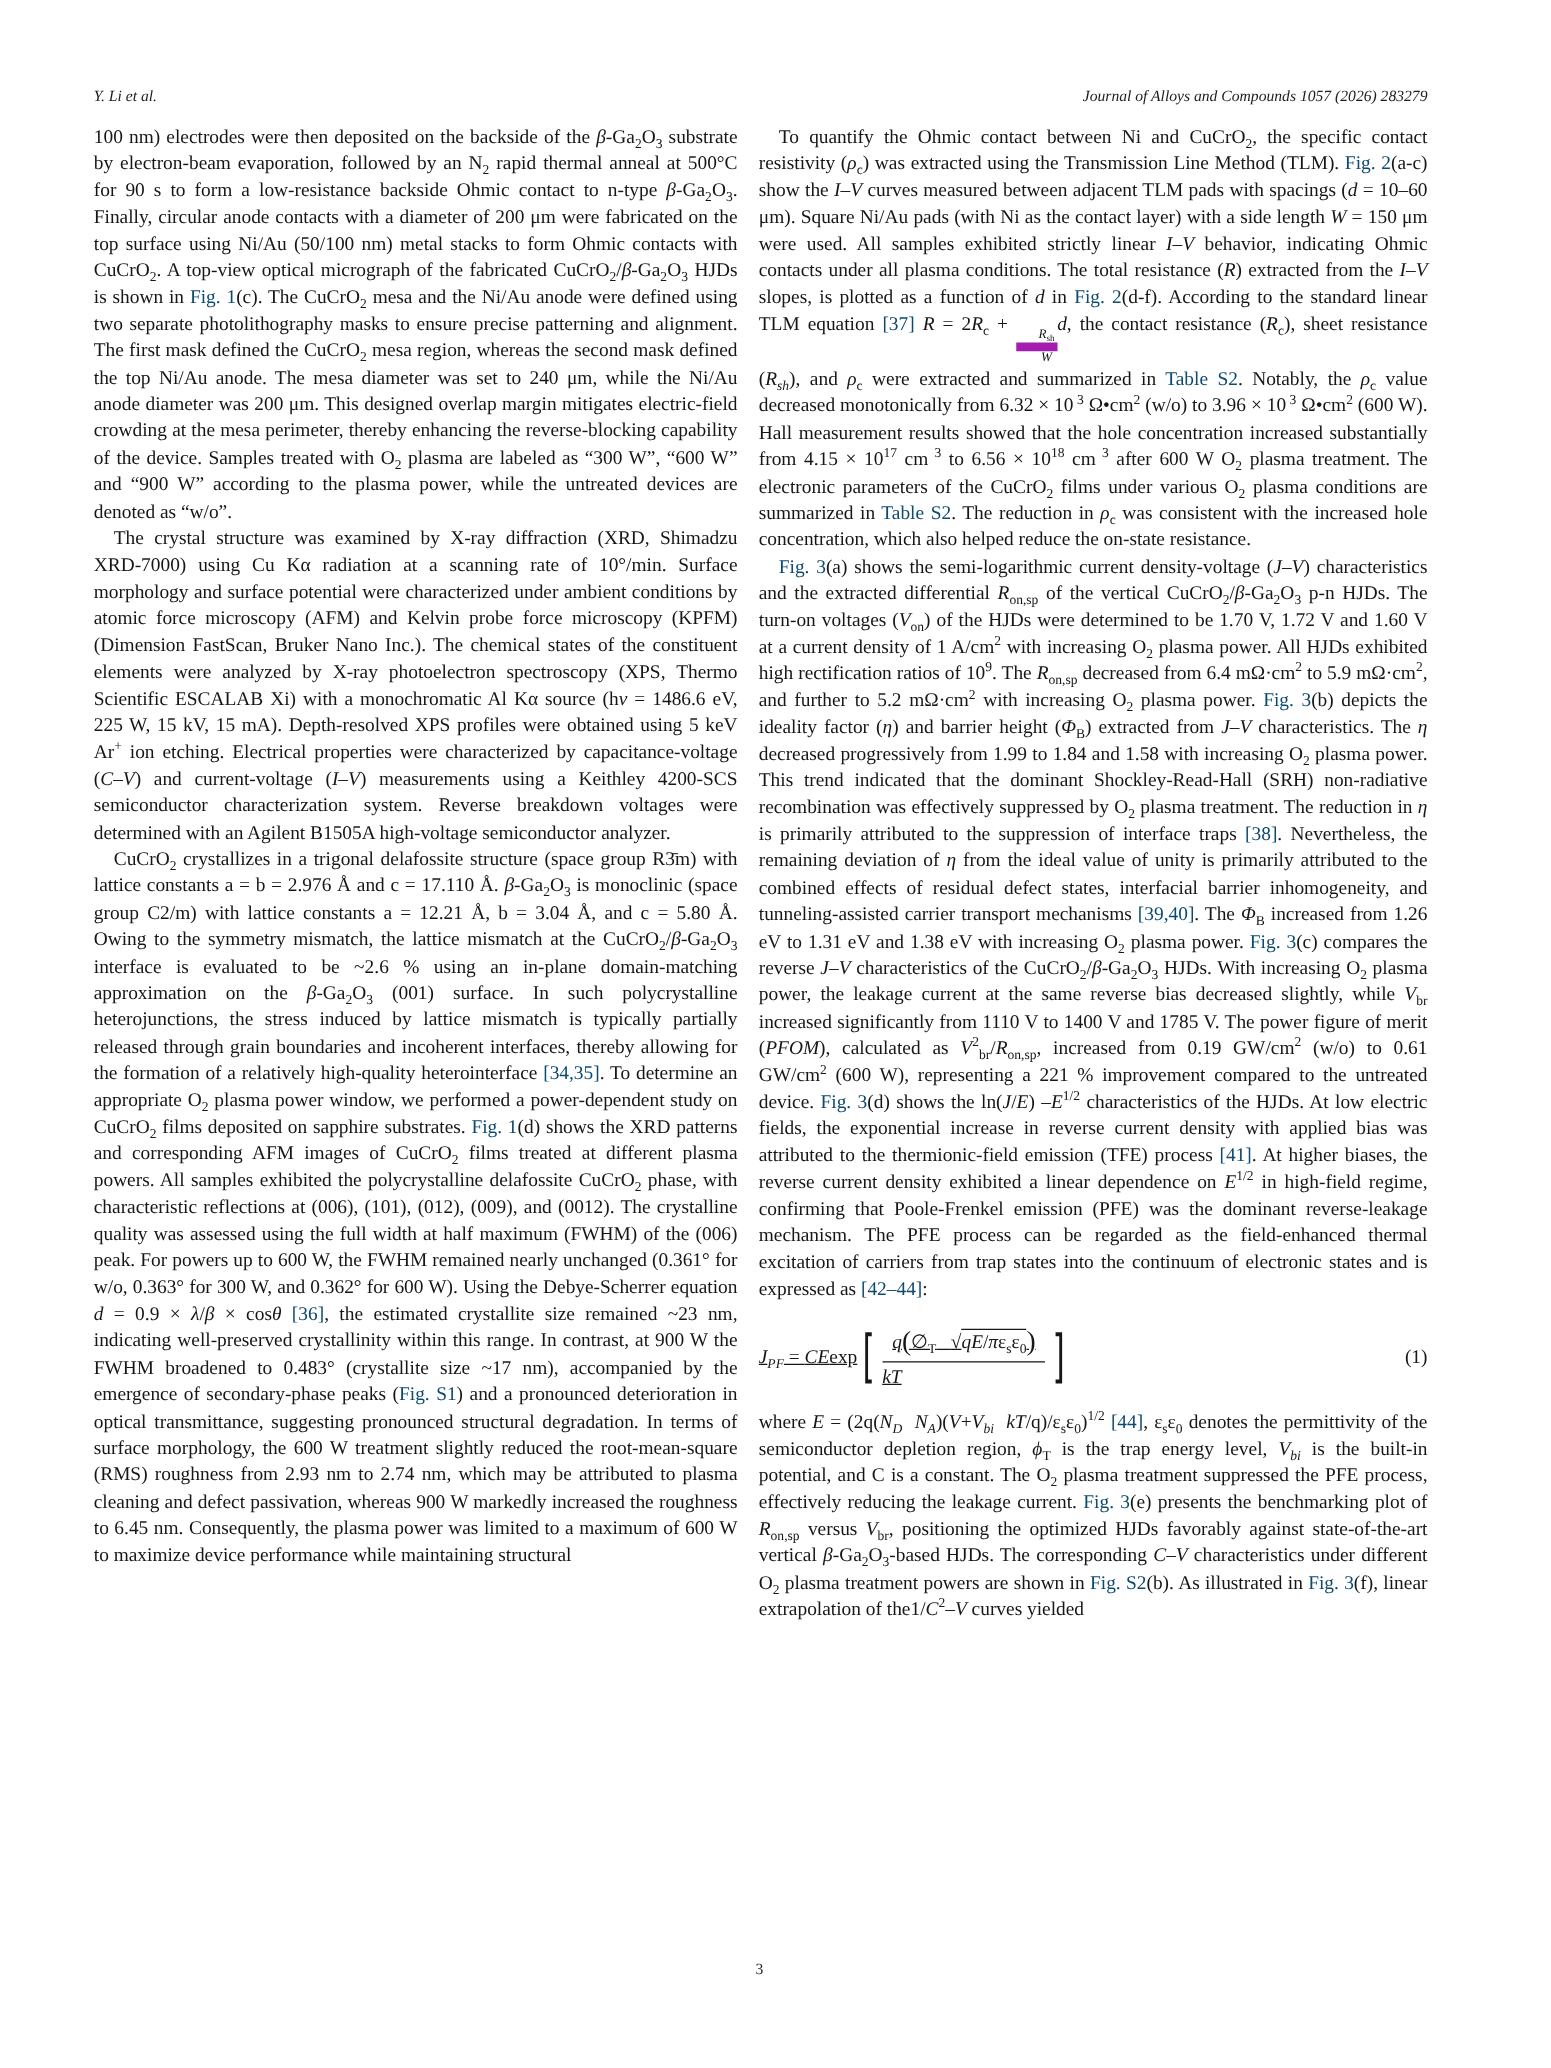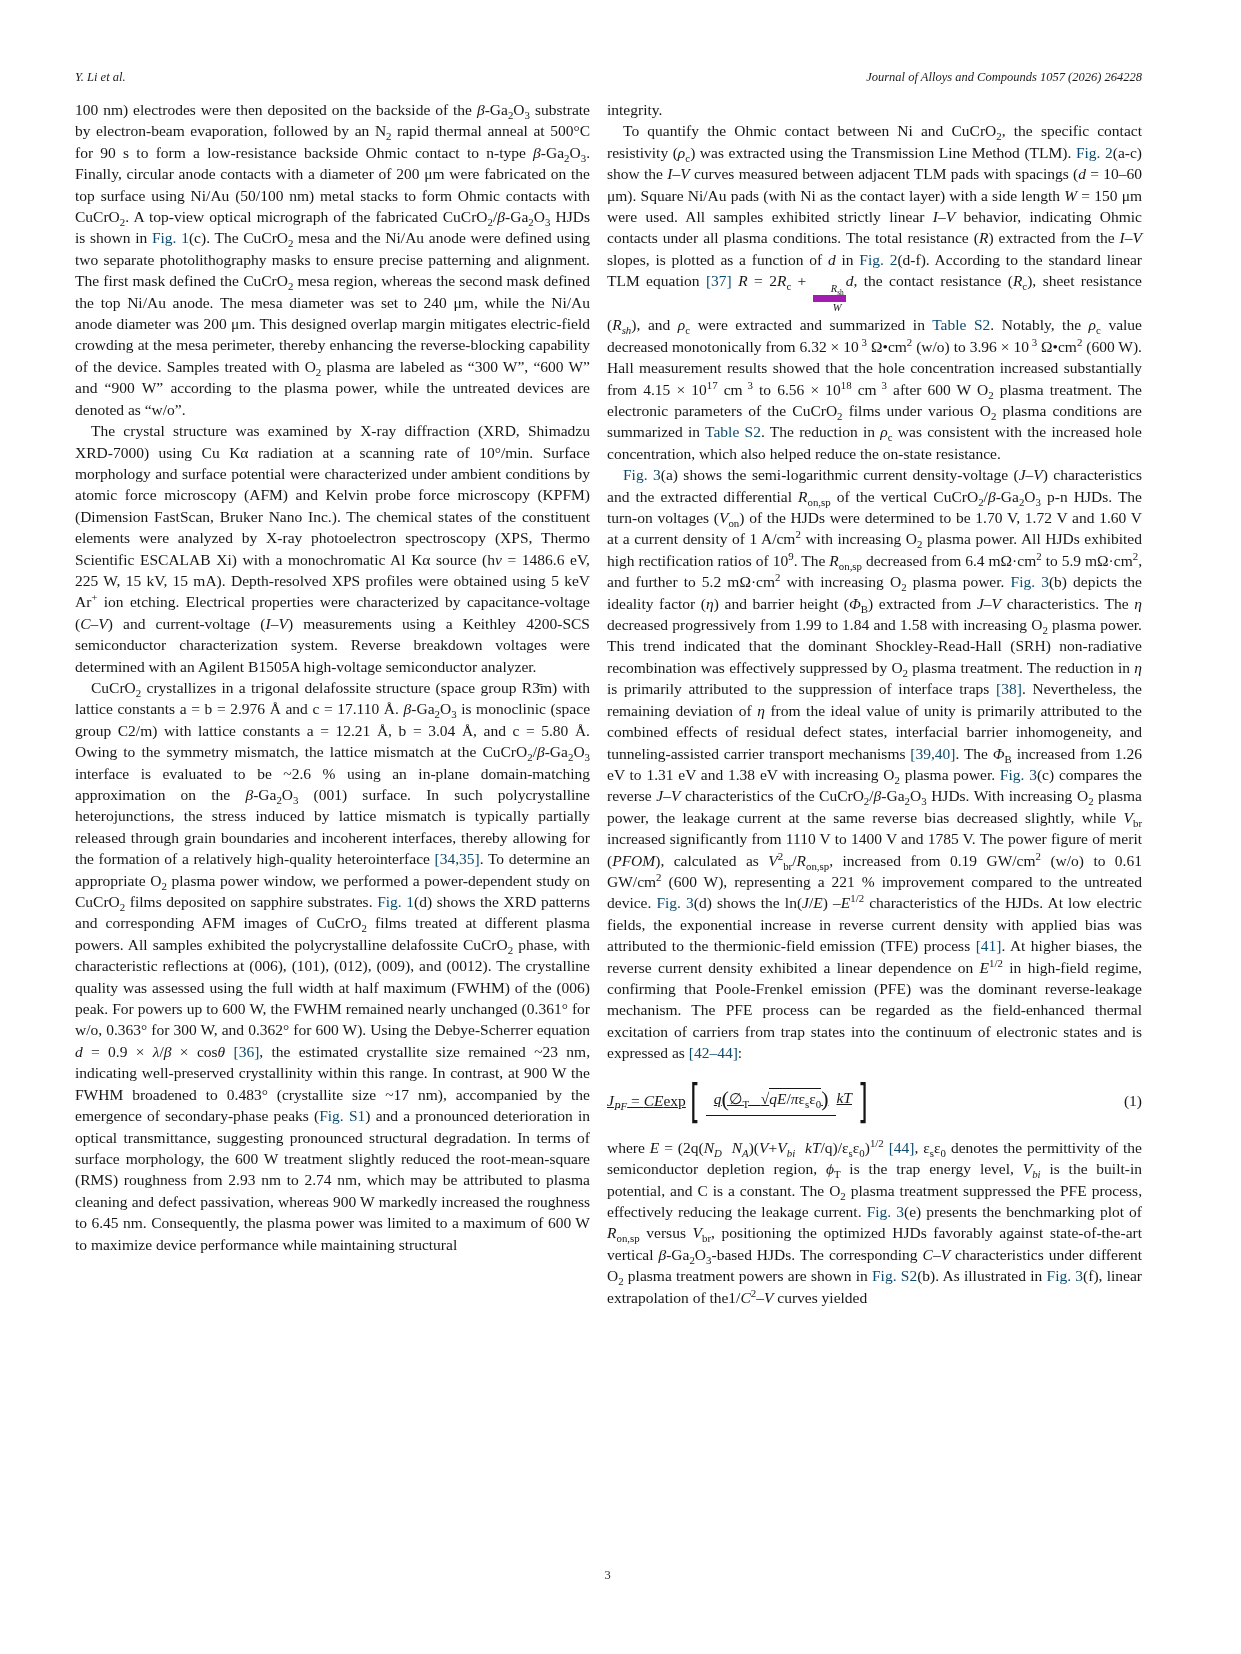--- a/index.html
+++ b/index.html
@@ -57,21 +57,21 @@
   .equation{
     display:flex;
     align-items:center;
     justify-content:space-between;
     margin:18px 0 16px 0;
     font-size:15.5px;
   }
   .eq-body{display:inline-flex;align-items:center;text-decoration:underline;}
   .eq-body .frac{
     display:inline-flex;
-    flex-direction:row;
+    flex-direction:column;
     text-align:left;
     margin:0 2px;
   }
   .eq-body .num{border-bottom:1px solid #161616;padding:0 8px 3px 8px;}
   .eq-body .den{padding-top:3px;}
   .big-bracket{
     font-size:46px;
     font-weight:400;
     line-height:0.85;
     font-family:"DejaVu Sans", sans-serif;
@@ -93,33 +93,32 @@
     color:#1c1c1c;
   }
 </style>
 </head>
 <body>
 
 <div class="page">
 
   <div class="running-header">
     <span>Y. Li et al.</span>
-    <span>Journal of Alloys and Compounds 1057 (2026) 264228</span>
+    <span>Journal of Alloys and Compounds 1057 (2026) 283279</span>
   </div>
 
   <div class="content">
 
     <div class="col-left">
       <p>100 nm) electrodes were then deposited on the backside of the <i>β</i>-Ga<sub>2</sub>O<sub>3</sub> substrate by electron-beam evaporation, followed by an N<sub>2</sub> rapid thermal anneal at 500°C for 90 s to form a low-resistance backside Ohmic contact to n-type <i>β</i>-Ga<sub>2</sub>O<sub>3</sub>. Finally, circular anode contacts with a diameter of 200 μm were fabricated on the top surface using Ni/Au (50/100 nm) metal stacks to form Ohmic contacts with CuCrO<sub>2</sub>. A top-view optical micrograph of the fabricated CuCrO<sub>2</sub>/<i>β</i>-Ga<sub>2</sub>O<sub>3</sub> HJDs is shown in <span class="lnk">Fig. 1</span>(c). The CuCrO<sub>2</sub> mesa and the Ni/Au anode were defined using two separate photolithography masks to ensure precise patterning and alignment. The first mask defined the CuCrO<sub>2</sub> mesa region, whereas the second mask defined the top Ni/Au anode. The mesa diameter was set to 240 μm, while the Ni/Au anode diameter was 200 μm. This designed overlap margin mitigates electric-field crowding at the mesa perimeter, thereby enhancing the reverse-blocking capability of the device. Samples treated with O<sub>2</sub> plasma are labeled as “300 W”, “600 W” and “900 W” according to the plasma power, while the untreated devices are denoted as “w/o”.</p>
       <p class="indent">The crystal structure was examined by X-ray diffraction (XRD, Shimadzu XRD-7000) using Cu Kα radiation at a scanning rate of 10°/min. Surface morphology and surface potential were characterized under ambient conditions by atomic force microscopy (AFM) and Kelvin probe force microscopy (KPFM) (Dimension FastScan, Bruker Nano Inc.). The chemical states of the constituent elements were analyzed by X-ray photoelectron spectroscopy (XPS, Thermo Scientific ESCALAB Xi) with a monochromatic Al Kα source (h<i>ν</i> = 1486.6 eV, 225 W, 15 kV, 15 mA). Depth-resolved XPS profiles were obtained using 5 keV Ar<sup>+</sup> ion etching. Electrical properties were characterized by capacitance-voltage (<i>C–V</i>) and current-voltage (<i>I–V</i>) measurements using a Keithley 4200-SCS semiconductor characterization system. Reverse breakdown voltages were determined with an Agilent B1505A high-voltage semiconductor analyzer.</p>
       <p class="indent">CuCrO<sub>2</sub> crystallizes in a trigonal delafossite structure (space group R3̄m) with lattice constants a = b = 2.976 Å and c = 17.110 Å. <i>β</i>-Ga<sub>2</sub>O<sub>3</sub> is monoclinic (space group C2/m) with lattice constants a = 12.21 Å, b = 3.04 Å, and c = 5.80 Å. Owing to the symmetry mismatch, the lattice mismatch at the CuCrO<sub>2</sub>/<i>β</i>-Ga<sub>2</sub>O<sub>3</sub> interface is evaluated to be ~2.6 % using an in-plane domain-matching approximation on the <i>β</i>-Ga<sub>2</sub>O<sub>3</sub> (001) surface. In such polycrystalline heterojunctions, the stress induced by lattice mismatch is typically partially released through grain boundaries and incoherent interfaces, thereby allowing for the formation of a relatively high-quality heterointerface <span class="lnk">[34,35]</span>. To determine an appropriate O<sub>2</sub> plasma power window, we performed a power-dependent study on CuCrO<sub>2</sub> films deposited on sapphire substrates. <span class="lnk">Fig. 1</span>(d) shows the XRD patterns and corresponding AFM images of CuCrO<sub>2</sub> films treated at different plasma powers. All samples exhibited the polycrystalline delafossite CuCrO<sub>2</sub> phase, with characteristic reflections at (006), (101), (012), (009), and (0012). The crystalline quality was assessed using the full width at half maximum (FWHM) of the (006) peak. For powers up to 600 W, the FWHM remained nearly unchanged (0.361° for w/o, 0.363° for 300 W, and 0.362° for 600 W). Using the Debye-Scherrer equation <i>d</i> = 0.9 × <i>λ</i>/<i>β</i> × cos<i>θ</i> <span class="lnk">[36]</span>, the estimated crystallite size remained ~23 nm, indicating well-preserved crystallinity within this range. In contrast, at 900 W the FWHM broadened to 0.483° (crystallite size ~17 nm), accompanied by the emergence of secondary-phase peaks (<span class="lnk">Fig. S1</span>) and a pronounced deterioration in optical transmittance, suggesting pronounced structural degradation. In terms of surface morphology, the 600 W treatment slightly reduced the root-mean-square (RMS) roughness from 2.93 nm to 2.74 nm, which may be attributed to plasma cleaning and defect passivation, whereas 900 W markedly increased the roughness to 6.45 nm. Consequently, the plasma power was limited to a maximum of 600 W to maximize device performance while maintaining structural</p>
     </div>
 
     <div class="col-right">
-      <p>integrity.</p>
       <p class="indent">To quantify the Ohmic contact between Ni and CuCrO<sub>2</sub>, the specific contact resistivity (<i>ρ</i><sub>c</sub>) was extracted using the Transmission Line Method (TLM). <span class="lnk">Fig. 2</span>(a-c) show the <i>I–V</i> curves measured between adjacent TLM pads with spacings (<i>d</i> = 10–60 μm). Square Ni/Au pads (with Ni as the contact layer) with a side length <i>W</i> = 150 μm were used. All samples exhibited strictly linear <i>I–V</i> behavior, indicating Ohmic contacts under all plasma conditions. The total resistance (<i>R</i>) extracted from the <i>I–V</i> slopes, is plotted as a function of <i>d</i> in <span class="lnk">Fig. 2</span>(d-f). According to the standard linear TLM equation <span class="lnk">[37]</span> <i>R</i> = 2<i>R</i><sub>c</sub> + <span class="frac-inline">
             <span class="fi-num"><i>R</i><sub>sh</sub></span>
             <span class="fi-den"><i>W</i></span>
           </span><i>d</i>, the contact resistance (<i>R</i><sub>c</sub>), sheet resistance (<i>R<sub>sh</sub></i>), and <i>ρ</i><sub>c</sub> were extracted and summarized in <span class="lnk">Table S2</span>. Notably, the <i>ρ</i><sub>c</sub> value decreased monotonically from 6.32 × 10<sup>&nbsp;3</sup> Ω•cm<sup>2</sup> (w/o) to 3.96 × 10<sup>&nbsp;3</sup> Ω•cm<sup>2</sup> (600 W). Hall measurement results showed that the hole concentration increased substantially from 4.15 × 10<sup>17</sup> cm<sup>&nbsp;3</sup> to 6.56 × 10<sup>18</sup> cm<sup>&nbsp;3</sup> after 600 W O<sub>2</sub> plasma treatment. The electronic parameters of the CuCrO<sub>2</sub> films under various O<sub>2</sub> plasma conditions are summarized in <span class="lnk">Table S2</span>. The reduction in <i>ρ</i><sub>c</sub> was consistent with the increased hole concentration, which also helped reduce the on-state resistance.</p>
       <p class="indent"><span class="lnk">Fig. 3</span>(a) shows the semi-logarithmic current density-voltage (<i>J–V</i>) characteristics and the extracted differential <i>R</i><sub>on,sp</sub> of the vertical CuCrO<sub>2</sub>/<i>β</i>-Ga<sub>2</sub>O<sub>3</sub> p-n HJDs. The turn-on voltages (<i>V</i><sub>on</sub>) of the HJDs were determined to be 1.70 V, 1.72 V and 1.60 V at a current density of 1 A/cm<sup>2</sup> with increasing O<sub>2</sub> plasma power. All HJDs exhibited high rectification ratios of 10<sup>9</sup>. The <i>R</i><sub>on,sp</sub> decreased from 6.4 mΩ·cm<sup>2</sup> to 5.9 mΩ·cm<sup>2</sup>, and further to 5.2 mΩ·cm<sup>2</sup> with increasing O<sub>2</sub> plasma power. <span class="lnk">Fig. 3</span>(b) depicts the ideality factor (<i>η</i>) and barrier height (<i>Φ</i><sub>B</sub>) extracted from <i>J–V</i> characteristics. The <i>η</i> decreased progressively from 1.99 to 1.84 and 1.58 with increasing O<sub>2</sub> plasma power. This trend indicated that the dominant Shockley-Read-Hall (SRH) non-radiative recombination was effectively suppressed by O<sub>2</sub> plasma treatment. The reduction in <i>η</i> is primarily attributed to the suppression of interface traps <span class="lnk">[38]</span>. Nevertheless, the remaining deviation of <i>η</i> from the ideal value of unity is primarily attributed to the combined effects of residual defect states, interfacial barrier inhomogeneity, and tunneling-assisted carrier transport mechanisms <span class="lnk">[39,40]</span>. The <i>Φ</i><sub>B</sub> increased from 1.26 eV to 1.31 eV and 1.38 eV with increasing O<sub>2</sub> plasma power. <span class="lnk">Fig. 3</span>(c) compares the reverse <i>J–V</i> characteristics of the CuCrO<sub>2</sub>/<i>β</i>-Ga<sub>2</sub>O<sub>3</sub> HJDs. With increasing O<sub>2</sub> plasma power, the leakage current at the same reverse bias decreased slightly, while <i>V</i><sub>br</sub> increased significantly from 1110 V to 1400 V and 1785 V. The power figure of merit (<i>PFOM</i>), calculated as <i>V</i><sup>2</sup><sub>br</sub>/<i>R</i><sub>on,sp</sub>, increased from 0.19 GW/cm<sup>2</sup> (w/o) to 0.61 GW/cm<sup>2</sup> (600 W), representing a 221 % improvement compared to the untreated device. <span class="lnk">Fig. 3</span>(d) shows the ln(<i>J</i>/<i>E</i>) –<i>E</i><sup>1/2</sup> characteristics of the HJDs. At low electric fields, the exponential increase in reverse current density with applied bias was attributed to the thermionic-field emission (TFE) process <span class="lnk">[41]</span>. At higher biases, the reverse current density exhibited a linear dependence on <i>E</i><sup>1/2</sup> in high-field regime, confirming that Poole-Frenkel emission (PFE) was the dominant reverse-leakage mechanism. The PFE process can be regarded as the field-enhanced thermal excitation of carriers from trap states into the continuum of electronic states and is expressed as <span class="lnk">[42–44]</span>:</p>
       <div class="equation">
         <span class="eq-body">
             <span><i>J</i><sub><i>PF</i></sub> = <i>CE</i>exp</span>
             <span class="big-bracket">[</span>
             <span class="frac">

